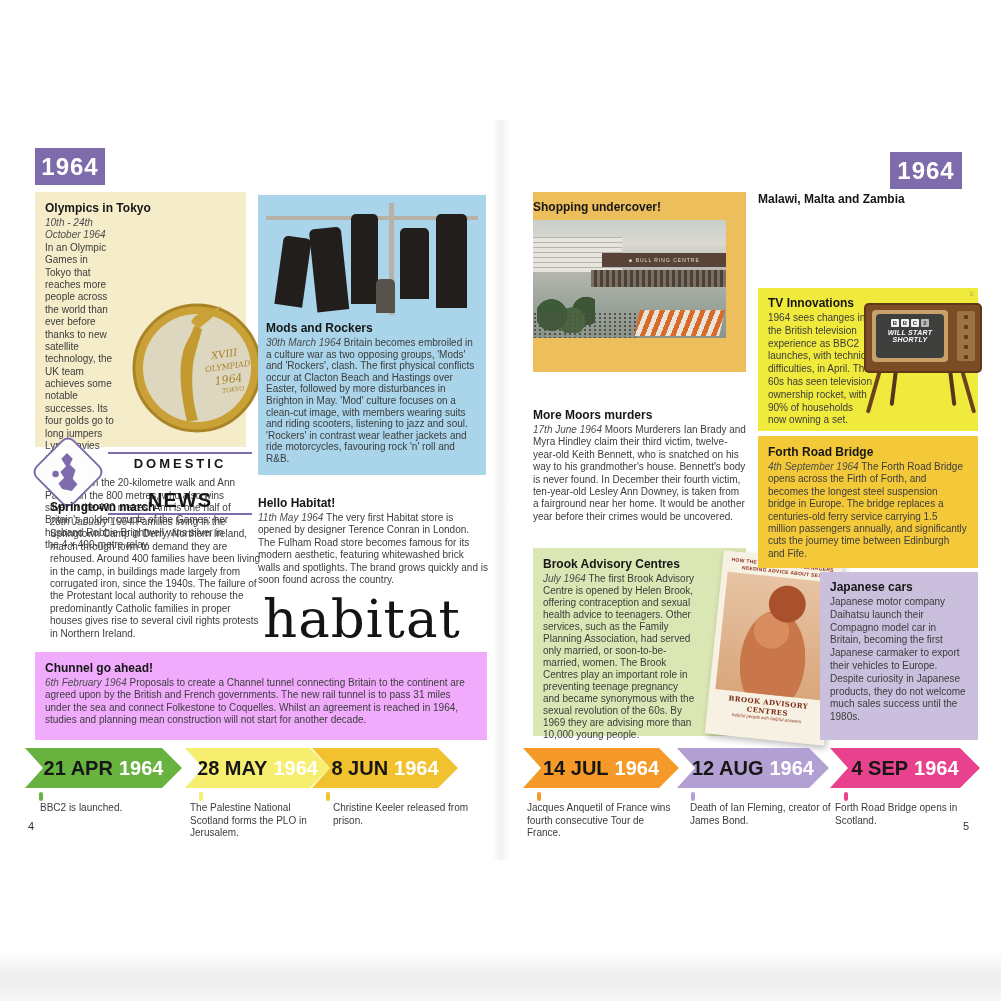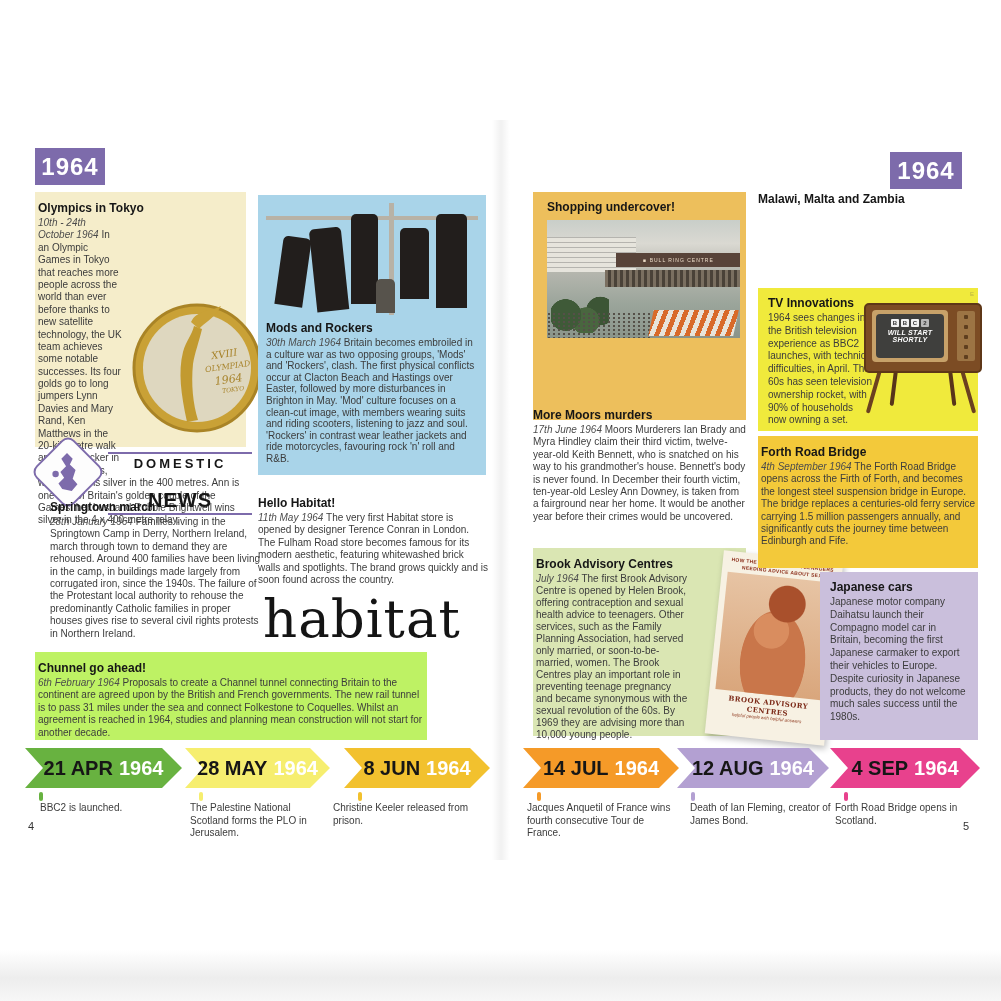--- a/index.html
+++ b/index.html
@@ -11,21 +11,21 @@
         background:linear-gradient(180deg,#ffffff 0%,#ededed 55%,#f7f7f7 100%);}
 
   
   .year-badge{position:absolute;background:#7d6bab;color:#fff;font-weight:bold;
         font-size:24px;display:flex;align-items:center;justify-content:center;letter-spacing:1px;}
 
   
   .art h3{margin:0 0 2px 0;font-size:12px;color:#161616;font-weight:bold;}
   .art p{margin:0;font-size:10px;line-height:1.24;}
   .art em{font-style:italic;color:#4c4c4c;}
-  .box{position:absolute;box-sizing:border-box;padding:9px 3px;}
+  .box{position:absolute;box-sizing:border-box;padding:9px 10px;}
 
   
   #olympics{left:35px;top:192px;width:211px;height:255px;background:#f5edca;}
   .medal-spacer{float:right;width:116px;height:158px;margin:90px 0 0 4px;}
   .medal{position:absolute;left:96px;top:110px;width:132px;height:132px;}
 
   #mods{left:258px;top:195px;width:228px;height:280px;background:#a9d4e9;padding:8px;}
   .mphoto{position:relative;width:212px;height:112px;margin-bottom:6px;overflow:hidden;
           background:linear-gradient(180deg,#6f6a62 0%,#8d8density77 40%,#918b81 55%,#a39d93 75%,#57534c 100%);}
   .mphoto .fig{position:absolute;background:#221e1c;border-radius:5px 5px 0 0;}
@@ -36,24 +36,24 @@
   .ukmap{position:absolute;left:48px;top:451px;width:38px;height:42px;}
   .dn{position:absolute;left:108px;top:452px;width:144px;text-align:center;color:#161616;
       border-top:2.5px solid #7d6bab;border-bottom:2.5px solid #7d6bab;padding:2px 0 3px;}
   .dn .l1{font-size:13px;letter-spacing:3px;font-weight:bold;display:block;}
   .dn .l2{font-size:20px;font-weight:900;letter-spacing:1px;line-height:.95;display:block;margin-top:20px;}
 
   #springtown{left:50px;top:500px;width:215px;}
   #habitat-art{left:258px;top:488px;width:230px;}
   .habitat-logo{position:absolute;left:263px;top:588px;width:224px;font-family:"DejaVu Serif",serif;
       font-size:53px;color:#141414;letter-spacing:1px;}
-  #chunnel{left:35px;top:652px;width:392px;height:88px;background:#bef264;}
-
-  
-  #shopping{left:533px;top:192px;width:213px;height:228px;background:#edbf5c;padding:8px 14px;}
+  #chunnel{left:35px;top:652px;width:452px;height:88px;background:#f0abfc;}
+
+  
+  #shopping{left:533px;top:192px;width:213px;height:180px;background:#edbf5c;padding:8px 0;}
   .bphoto{position:relative;width:193px;height:118px;margin-top:6px;overflow:hidden;
           background:linear-gradient(180deg,#c9cec9 0%,#dad9d2 20%,#b9b9b1 40%,#9aa49a 72%,#8a948a 100%);}
   .bp-b1{position:absolute;left:0;top:14%;width:46%;height:30%;background:#e6e4dc;
          background-image:repeating-linear-gradient(180deg,rgba(90,90,90,.35) 0 1px,transparent 1px 5px);}
   .bp-sign{position:absolute;left:36%;top:28%;width:64%;height:12%;background:#584339;color:#ecdcc8;
          font-size:5px;letter-spacing:1px;display:flex;align-items:center;justify-content:center;gap:3px;}
   .bp-win{position:absolute;left:30%;top:42%;width:70%;height:15%;
          background:repeating-linear-gradient(90deg,#7a6f60 0 3px,#4a4238 3px 6px);}
   .bp-trees{position:absolute;left:2%;bottom:4%;width:30%;height:34%;
          background:radial-gradient(circle at 25% 55%,#3f5a38 0 32%,transparent 33%),
@@ -265,21 +265,21 @@
 
 <div class="tl" style="left:185px;width:145px;">
   <div class="chev" style="background: rgb(246, 238, 111);">
     <b>28 MAY</b>
     <span class="yr">1964</span>
   </div>
   <div class="tick" style="background: rgb(246, 238, 111);"></div>
 </div>
 <div class="tl-desc" style="left:190px;width:140px;">The Palestine National Scotland forms the PLO in Jerusalem.</div>
 
-<div class="tl" style="left:344px;width:146px;">
+<div class="tl" style="left:312px;width:146px;">
   <div class="chev" style="background: rgb(242, 193, 46);">
     <b>8 JUN</b>
     <span class="yr">1964</span>
   </div>
   <div class="tick" style="background: rgb(242, 193, 46);"></div>
 </div>
 <div class="tl-desc" style="left:333px;width:145px;">Christine Keeler released from prison.</div>
 
 <div class="tl" style="left:523px;width:156px;">
   <div class="chev" style="background: rgb(245, 154, 40);">

